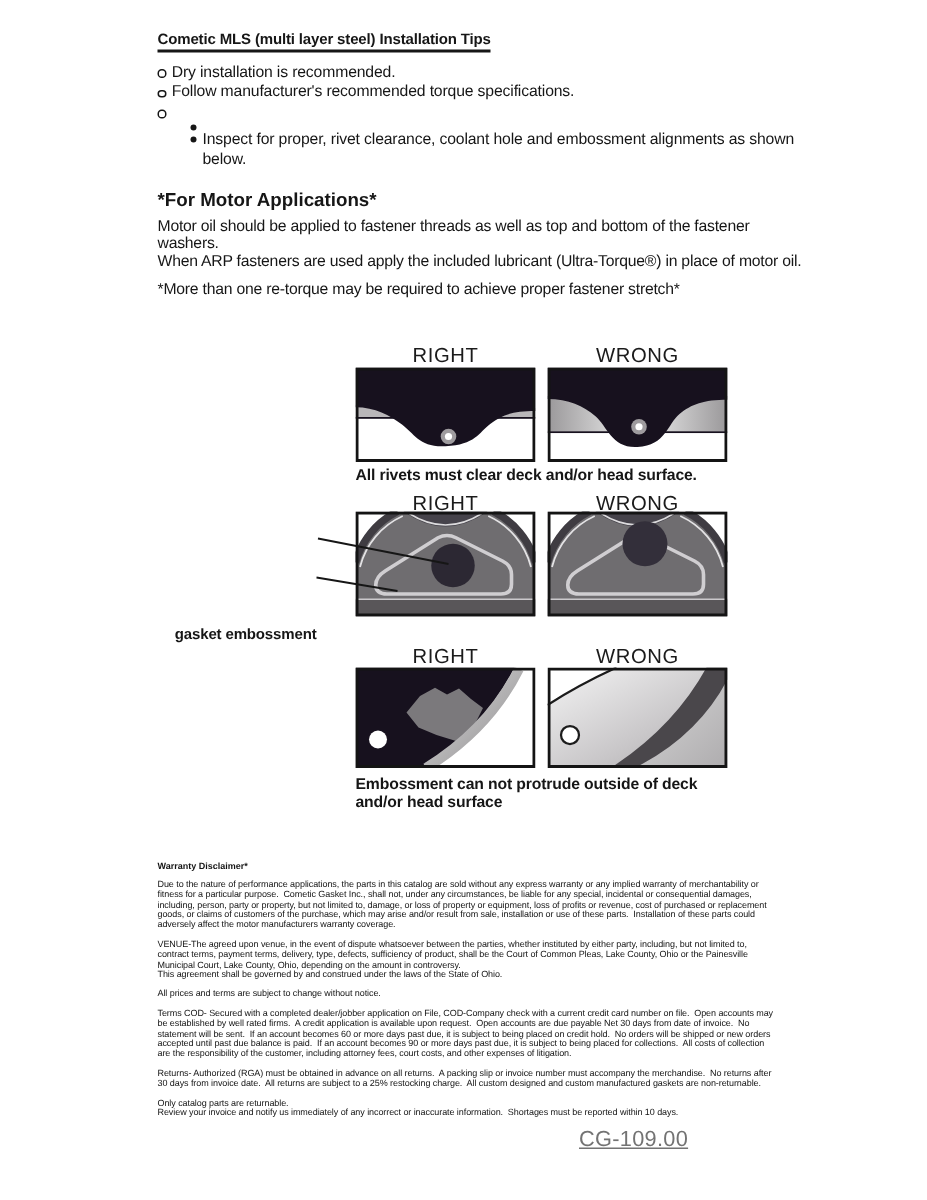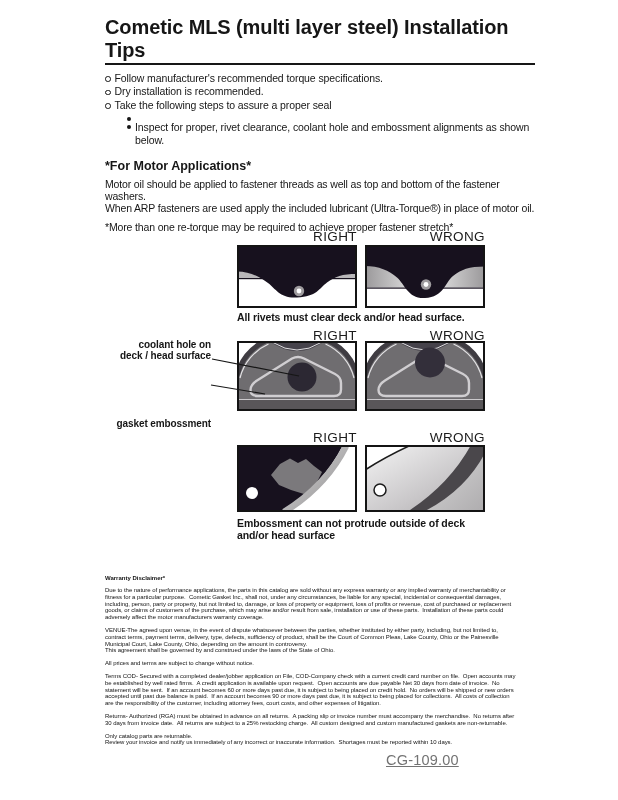--- a/index.html
+++ b/index.html
@@ -3,35 +3,35 @@
 <meta charset="utf-8">
 <style>
   html,body{margin:0;padding:0;background:#ffffff;}
   .page{
     position:relative;width:618px;height:800px;background:#ffffff;overflow:hidden;
     font-family:"Liberation Sans","DejaVu Sans",sans-serif;color:#161616;
   }
   
   .top-block{position:absolute;left:105px;top:16px;width:430px;}
   .doc-title{
-    display:inline-block;font-size:20px;font-weight:bold;margin:0 0 7px 0;
+    display:inline-block;font-size:10px;font-weight:bold;margin:0 0 7px 0;
     padding-bottom:1px;border-bottom:2px solid #161616;letter-spacing:-0.1px;
   }
   .b-row{display:flex;font-size:10.5px;line-height:13.4px;letter-spacing:-0.1px;}
   .b-row.sub{padding-left:22px;}
   .o-dot{flex:none;width:3.5px;height:3.5px;border:1px solid #161616;border-radius:50%;margin:4.2px 4px 0 0;}
   .f-dot{flex:none;width:4px;height:4px;background:#161616;border-radius:50%;margin:4.4px 4px 0 0;}
   .diesel-h{font-size:12.5px;font-weight:bold;margin:12px 0 6px 0;}
   .para{font-size:10.5px;line-height:11.6px;margin:0 0 8px 0;white-space:pre-line;letter-spacing:-0.15px;}
   
   .figure{position:absolute;left:105px;width:382px;}
   #fig1{top:229px;height:100px;}
   #fig2{top:328px;height:102px;}
   #fig3{top:430px;height:116px;}
-  .fig-label{position:absolute;top:0;width:120px;text-align:right;font-size:13.5px;letter-spacing:0.4px;color:#1b1b1b;}
+  .fig-label{position:absolute;top:0;width:120px;text-align:center;font-size:13.5px;letter-spacing:0.4px;color:#1b1b1b;}
   .fig-label.rt{left:132px;}
   .fig-label.wr{left:260px;}
   .panel{position:absolute;width:120px;}
   .panel.rt{left:132px;}
   .panel.wr{left:260px;}
   #fig1 .panel{top:16px;height:63px;}
   #fig2 .panel{top:13px;height:70px;}
   #fig3 .panel{top:15px;height:67px;}
   .panel svg{display:block;width:100%;height:100%;}
   .fig-caption{position:absolute;left:132px;font-size:10.5px;font-weight:bold;letter-spacing:-0.1px;white-space:pre-line;line-height:11.5px;}
@@ -52,29 +52,28 @@
 </head>
 <body>
 
 <div class="page">
 
   <div class="top-block">
     <h1 class="doc-title">Cometic MLS (multi layer steel) Installation Tips</h1>
 
     <div class="b-row">
       <span class="o-dot"></span>
-      <span>Follow manufacturer's recommended torque specifications.</span>
+      <span>Dry installation is recommended.</span>
     </div>
     <div class="b-row">
       <span class="o-dot"></span>
-      <span>Dry installation is recommended.</span>
+      <span>Follow manufacturer's recommended torque specifications.</span>
     </div>
     <div class="b-row">
       <span class="o-dot"></span>
-      <span>Take the following steps to assure a proper seal</span>
     </div>
     <div class="b-row sub">
       <span class="f-dot"></span>
     </div>
     <div class="b-row sub">
       <span class="f-dot"></span>
       <span>Inspect for proper, rivet clearance, coolant hole and embossment alignments as shown below.</span>
     </div>
 
     <div class="diesel-h">*For Motor Applications*</div>
@@ -123,22 +122,20 @@
       </svg>
     </div>
 
     <div class="fig-caption">All rivets must clear deck and/or head surface.</div>
   </div>
 
   <div class="figure" id="fig2">
     <div class="fig-label rt">RIGHT</div>
     <div class="fig-label wr">WRONG</div>
 
-    <div class="ann ann1">coolant hole on
-deck / head surface</div>
     <div class="ann ann2">gasket embossment</div>
 
     <div class="panel rt">
       <svg viewBox="0 0 120 70" preserveAspectRatio="none">
         <rect x="0" y="0" width="120" height="70" fill="#6f6d70"></rect>
         <rect x="0" y="58.5" width="120" height="11.5" fill="#595659"></rect>
         <line x1="0" y1="58.5" x2="120" y2="58.5" stroke="#cbc9cc" stroke-width="1"></line>
         <path d="M32,0 Q60,20 88,0 Z" fill="#46434b"></path>
         <path d="M36,1.5 Q60,16.5 84,1.5" stroke="#dcdbdd" stroke-width="1" fill="none"></path>
         <path d="M0,0 H28 A54,54 0 0 0 0,34 Z" fill="#ffffff"></path>

